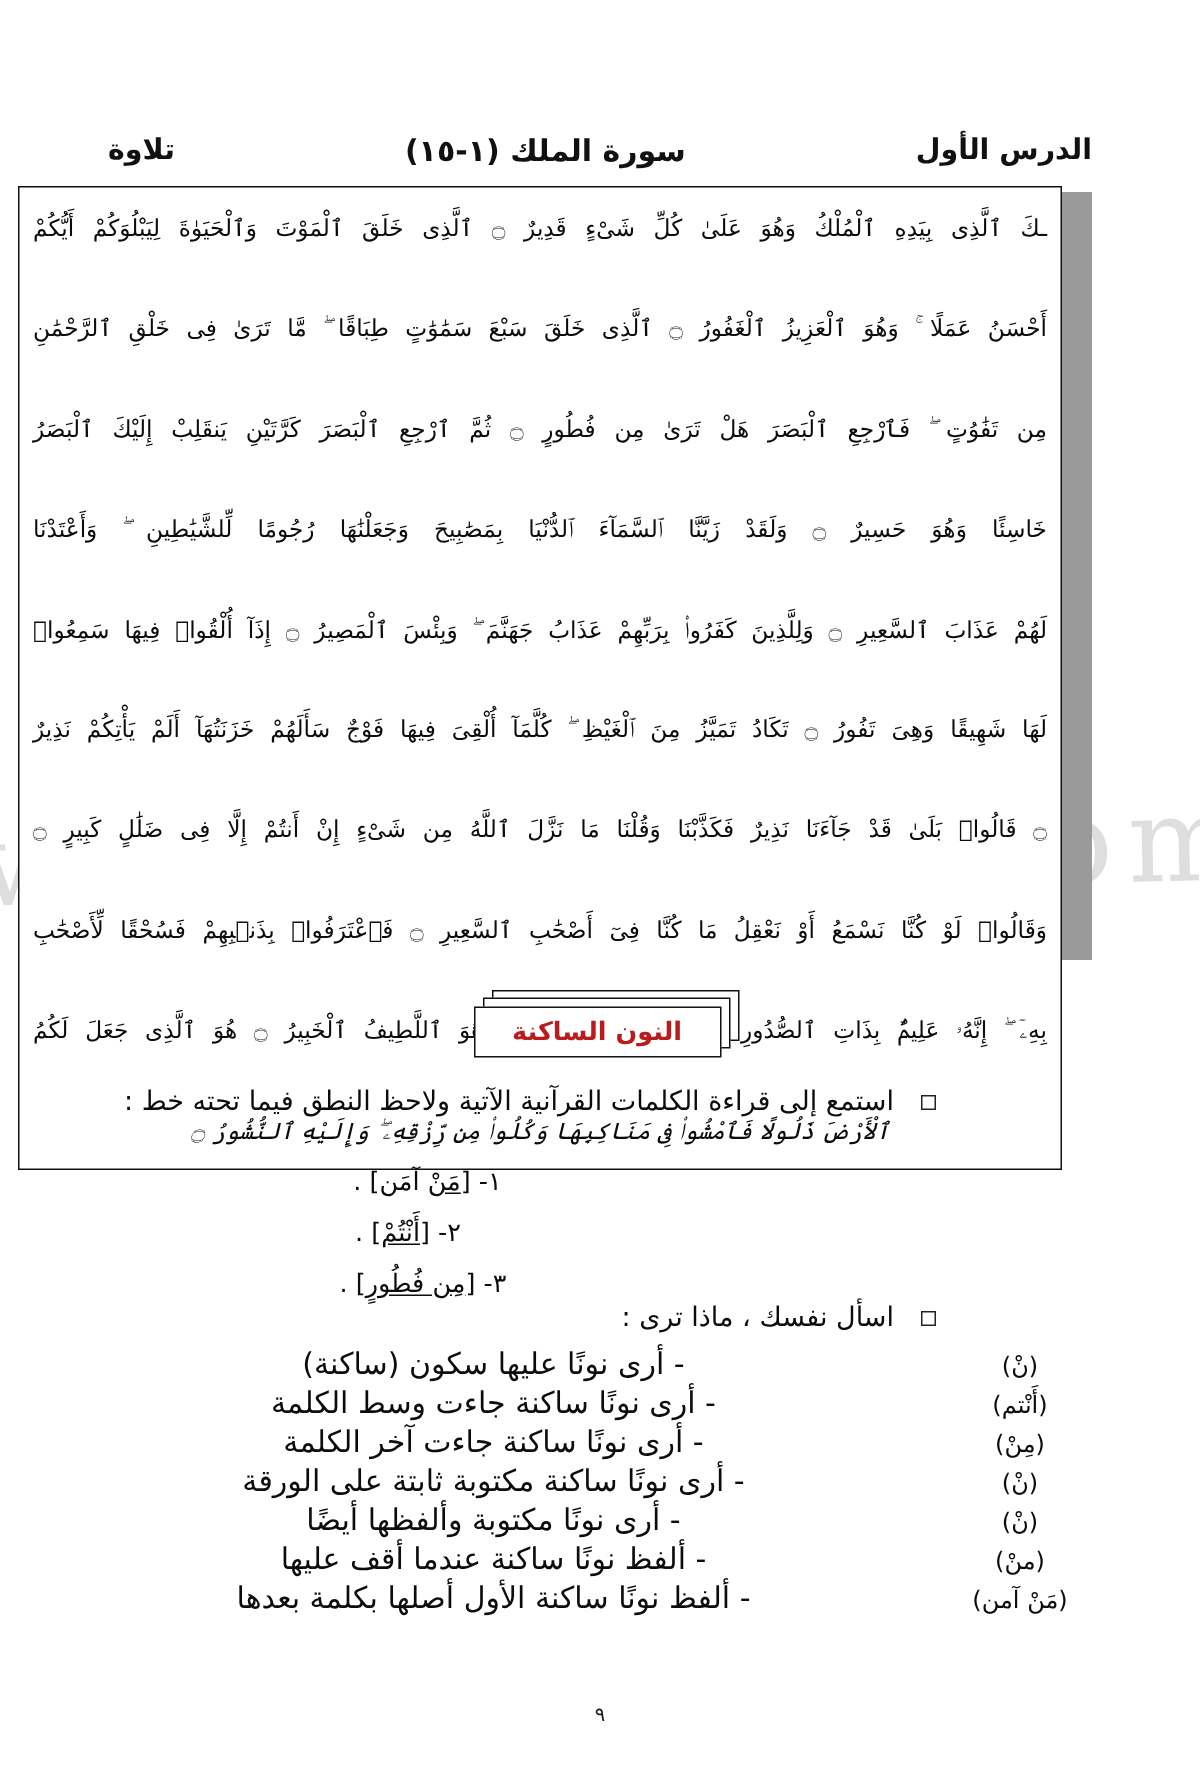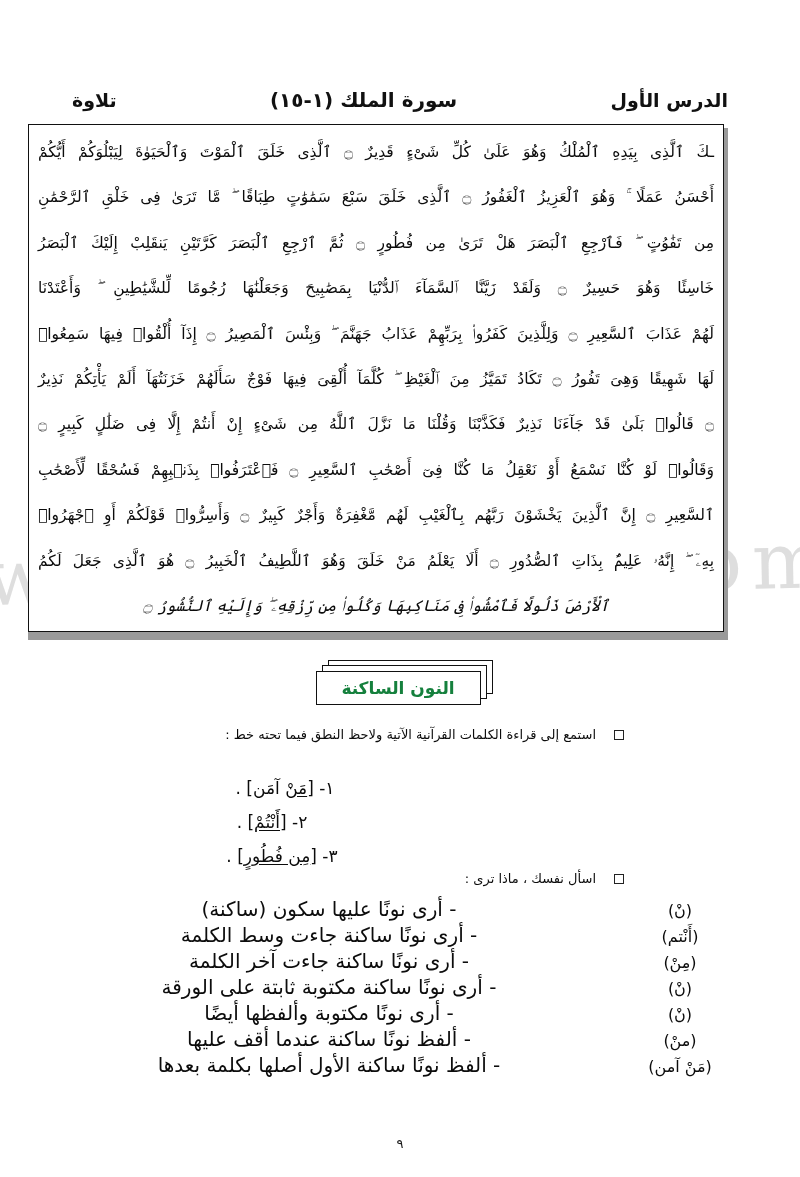--- a/index.html
+++ b/index.html
@@ -76,23 +76,23 @@
     top: 128px;
     right: 72px;
     width: 700px;
     height: 512px;
     background: #9a9a9a;
     z-index: 1;
   }
   .quran-box {
     position: absolute;
     top: 124px;
-    right: 76px;
+    right: 92px;
     width: 696px;
-    height: 508px;
+    height: 656px;
     border: 1.4px solid #111;
     background: #ffffff;
     box-sizing: border-box;
     padding: 10px 9px 8px 9px;
     z-index: 2;
     overflow: hidden;
   }
   .quran-lines {
     display: flex;
     flex-direction: column;
@@ -141,21 +141,21 @@
   .tab-back2 { top: 0px;  right: 0px;  width: 165px; height: 34px; }
   .tab-back1 { top: 5px;  right: 6px;  width: 165px; height: 34px; }
   .tab-front {
     top: 11px; right: 12px; width: 165px; height: 34px;
     display: flex; align-items: center; justify-content: center;
   }
   .tab-label {
     font-family: "DejaVu Sans", "Liberation Sans", sans-serif;
     font-weight: bold;
     font-size: 17px;
-    color: #15803d;
+    color: #b91c1c;
     white-space: nowrap;
     letter-spacing: 1px;
   }
 
   
   .ex {
     position: absolute;
     right: 72px;
     left: 72px;
     z-index: 3;
@@ -173,21 +173,21 @@
   }
   .sq-bullet {
     width: 8px;
     height: 8px;
     border: 1.3px solid #222;
     background: #fff;
     flex: none;
   }
   .ex-head-text {
     font-family: "DejaVu Sans", "Liberation Sans", sans-serif;
-    font-size: 13px;
+    font-size: 18px;
     line-height: 26px;
     color: #0c0c0c;
     white-space: nowrap;
   }
 
   
   .num-items {
     margin-top: 26px;
     display: flex;
     flex-direction: column;
@@ -271,21 +271,20 @@
   <div class="quran-box">
     <div class="quran-lines">
       <div class="qline">ـكَ ٱلَّذِى بِيَدِهِ ٱلْمُلْكُ وَهُوَ عَلَىٰ كُلِّ شَىْءٍ قَدِيرٌ ۝ ٱلَّذِى خَلَقَ ٱلْمَوْتَ وَٱلْحَيَوٰةَ لِيَبْلُوَكُمْ أَيُّكُمْ</div>
       <div class="qline">أَحْسَنُ عَمَلًا ۚ وَهُوَ ٱلْعَزِيزُ ٱلْغَفُورُ ۝ ٱلَّذِى خَلَقَ سَبْعَ سَمَٰوَٰتٍ طِبَاقًا ۖ مَّا تَرَىٰ فِى خَلْقِ ٱلرَّحْمَٰنِ</div>
       <div class="qline">مِن تَفَٰوُتٍ ۖ فَٱرْجِعِ ٱلْبَصَرَ هَلْ تَرَىٰ مِن فُطُورٍ ۝ ثُمَّ ٱرْجِعِ ٱلْبَصَرَ كَرَّتَيْنِ يَنقَلِبْ إِلَيْكَ ٱلْبَصَرُ</div>
       <div class="qline">خَاسِئًا وَهُوَ حَسِيرٌ ۝ وَلَقَدْ زَيَّنَّا ٱلسَّمَآءَ ٱلدُّنْيَا بِمَصَٰبِيحَ وَجَعَلْنَٰهَا رُجُومًا لِّلشَّيَٰطِينِ ۖ وَأَعْتَدْنَا</div>
       <div class="qline">لَهُمْ عَذَابَ ٱلسَّعِيرِ ۝ وَلِلَّذِينَ كَفَرُوا۟ بِرَبِّهِمْ عَذَابُ جَهَنَّمَ ۖ وَبِئْسَ ٱلْمَصِيرُ ۝ إِذَآ أُلْقُوا۟ فِيهَا سَمِعُوا۟</div>
       <div class="qline">لَهَا شَهِيقًا وَهِىَ تَفُورُ ۝ تَكَادُ تَمَيَّزُ مِنَ ٱلْغَيْظِ ۖ كُلَّمَآ أُلْقِىَ فِيهَا فَوْجٌ سَأَلَهُمْ خَزَنَتُهَآ أَلَمْ يَأْتِكُمْ نَذِيرٌ</div>
       <div class="qline">۝ قَالُوا۟ بَلَىٰ قَدْ جَآءَنَا نَذِيرٌ فَكَذَّبْنَا وَقُلْنَا مَا نَزَّلَ ٱللَّهُ مِن شَىْءٍ إِنْ أَنتُمْ إِلَّا فِى ضَلَٰلٍ كَبِيرٍ ۝</div>
       <div class="qline">وَقَالُوا۟ لَوْ كُنَّا نَسْمَعُ أَوْ نَعْقِلُ مَا كُنَّا فِىٓ أَصْحَٰبِ ٱلسَّعِيرِ ۝ فَٱعْتَرَفُوا۟ بِذَنۢبِهِمْ فَسُحْقًا لِّأَصْحَٰبِ</div>
-      <div class="qline">ٱلسَّعِيرِ ۝ إِنَّ ٱلَّذِينَ يَخْشَوْنَ رَبَّهُم بِٱلْغَيْبِ لَهُم مَّغْفِرَةٌ وَأَجْرٌ كَبِيرٌ ۝ وَأَسِرُّوا۟ قَوْلَكُمْ أَوِ ٱجْهَرُوا۟</div>
       <div class="qline">بِهِۦٓ ۖ إِنَّهُۥ عَلِيمٌۢ بِذَاتِ ٱلصُّدُورِ ۝ أَلَا يَعْلَمُ مَنْ خَلَقَ وَهُوَ ٱللَّطِيفُ ٱلْخَبِيرُ ۝ هُوَ ٱلَّذِى جَعَلَ لَكُمُ</div>
       <div class="qline last">ٱلْأَرْضَ ذَلُولًا فَٱمْشُوا۟ فِى مَنَاكِبِهَا وَكُلُوا۟ مِن رِّزْقِهِۦ ۖ وَإِلَيْهِ ٱلنُّشُورُ ۝</div>
     </div>
   </div>
 
   <div class="tabstack">
     <div class="tabstack-inner">
       <div class="tab-layer tab-back2"></div>
       <div class="tab-layer tab-back1"></div>
       <div class="tab-layer tab-front">

